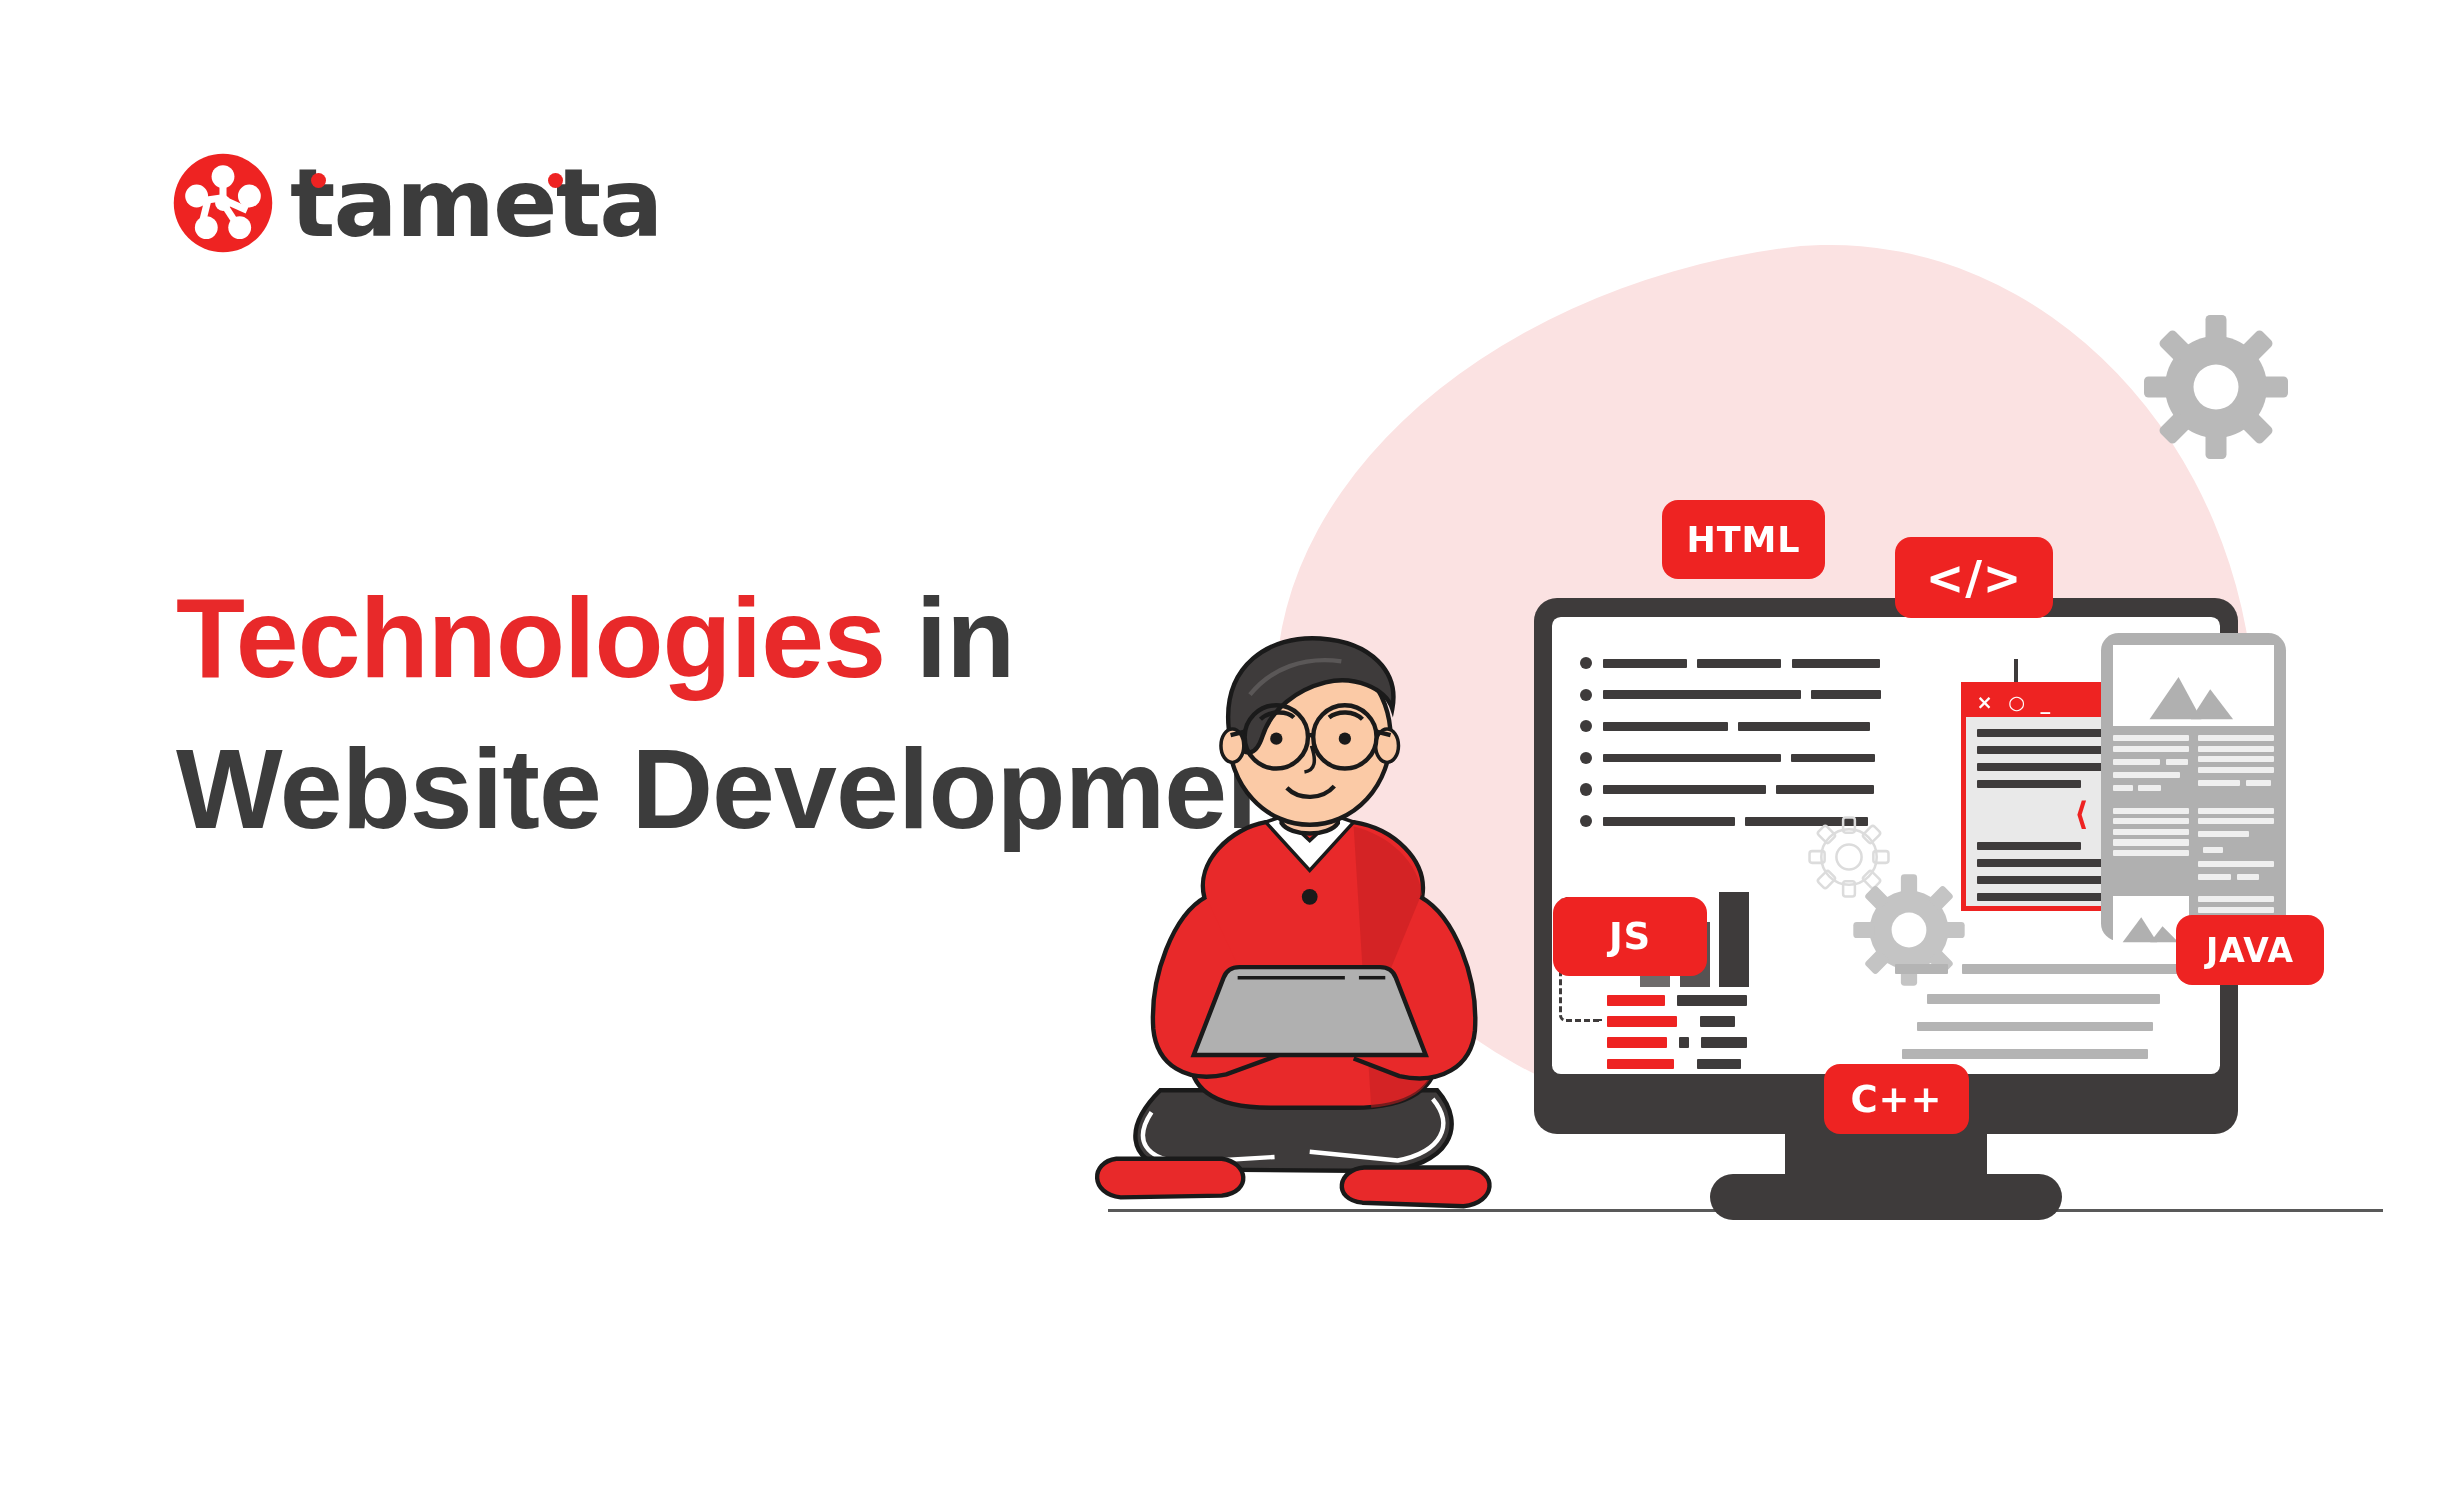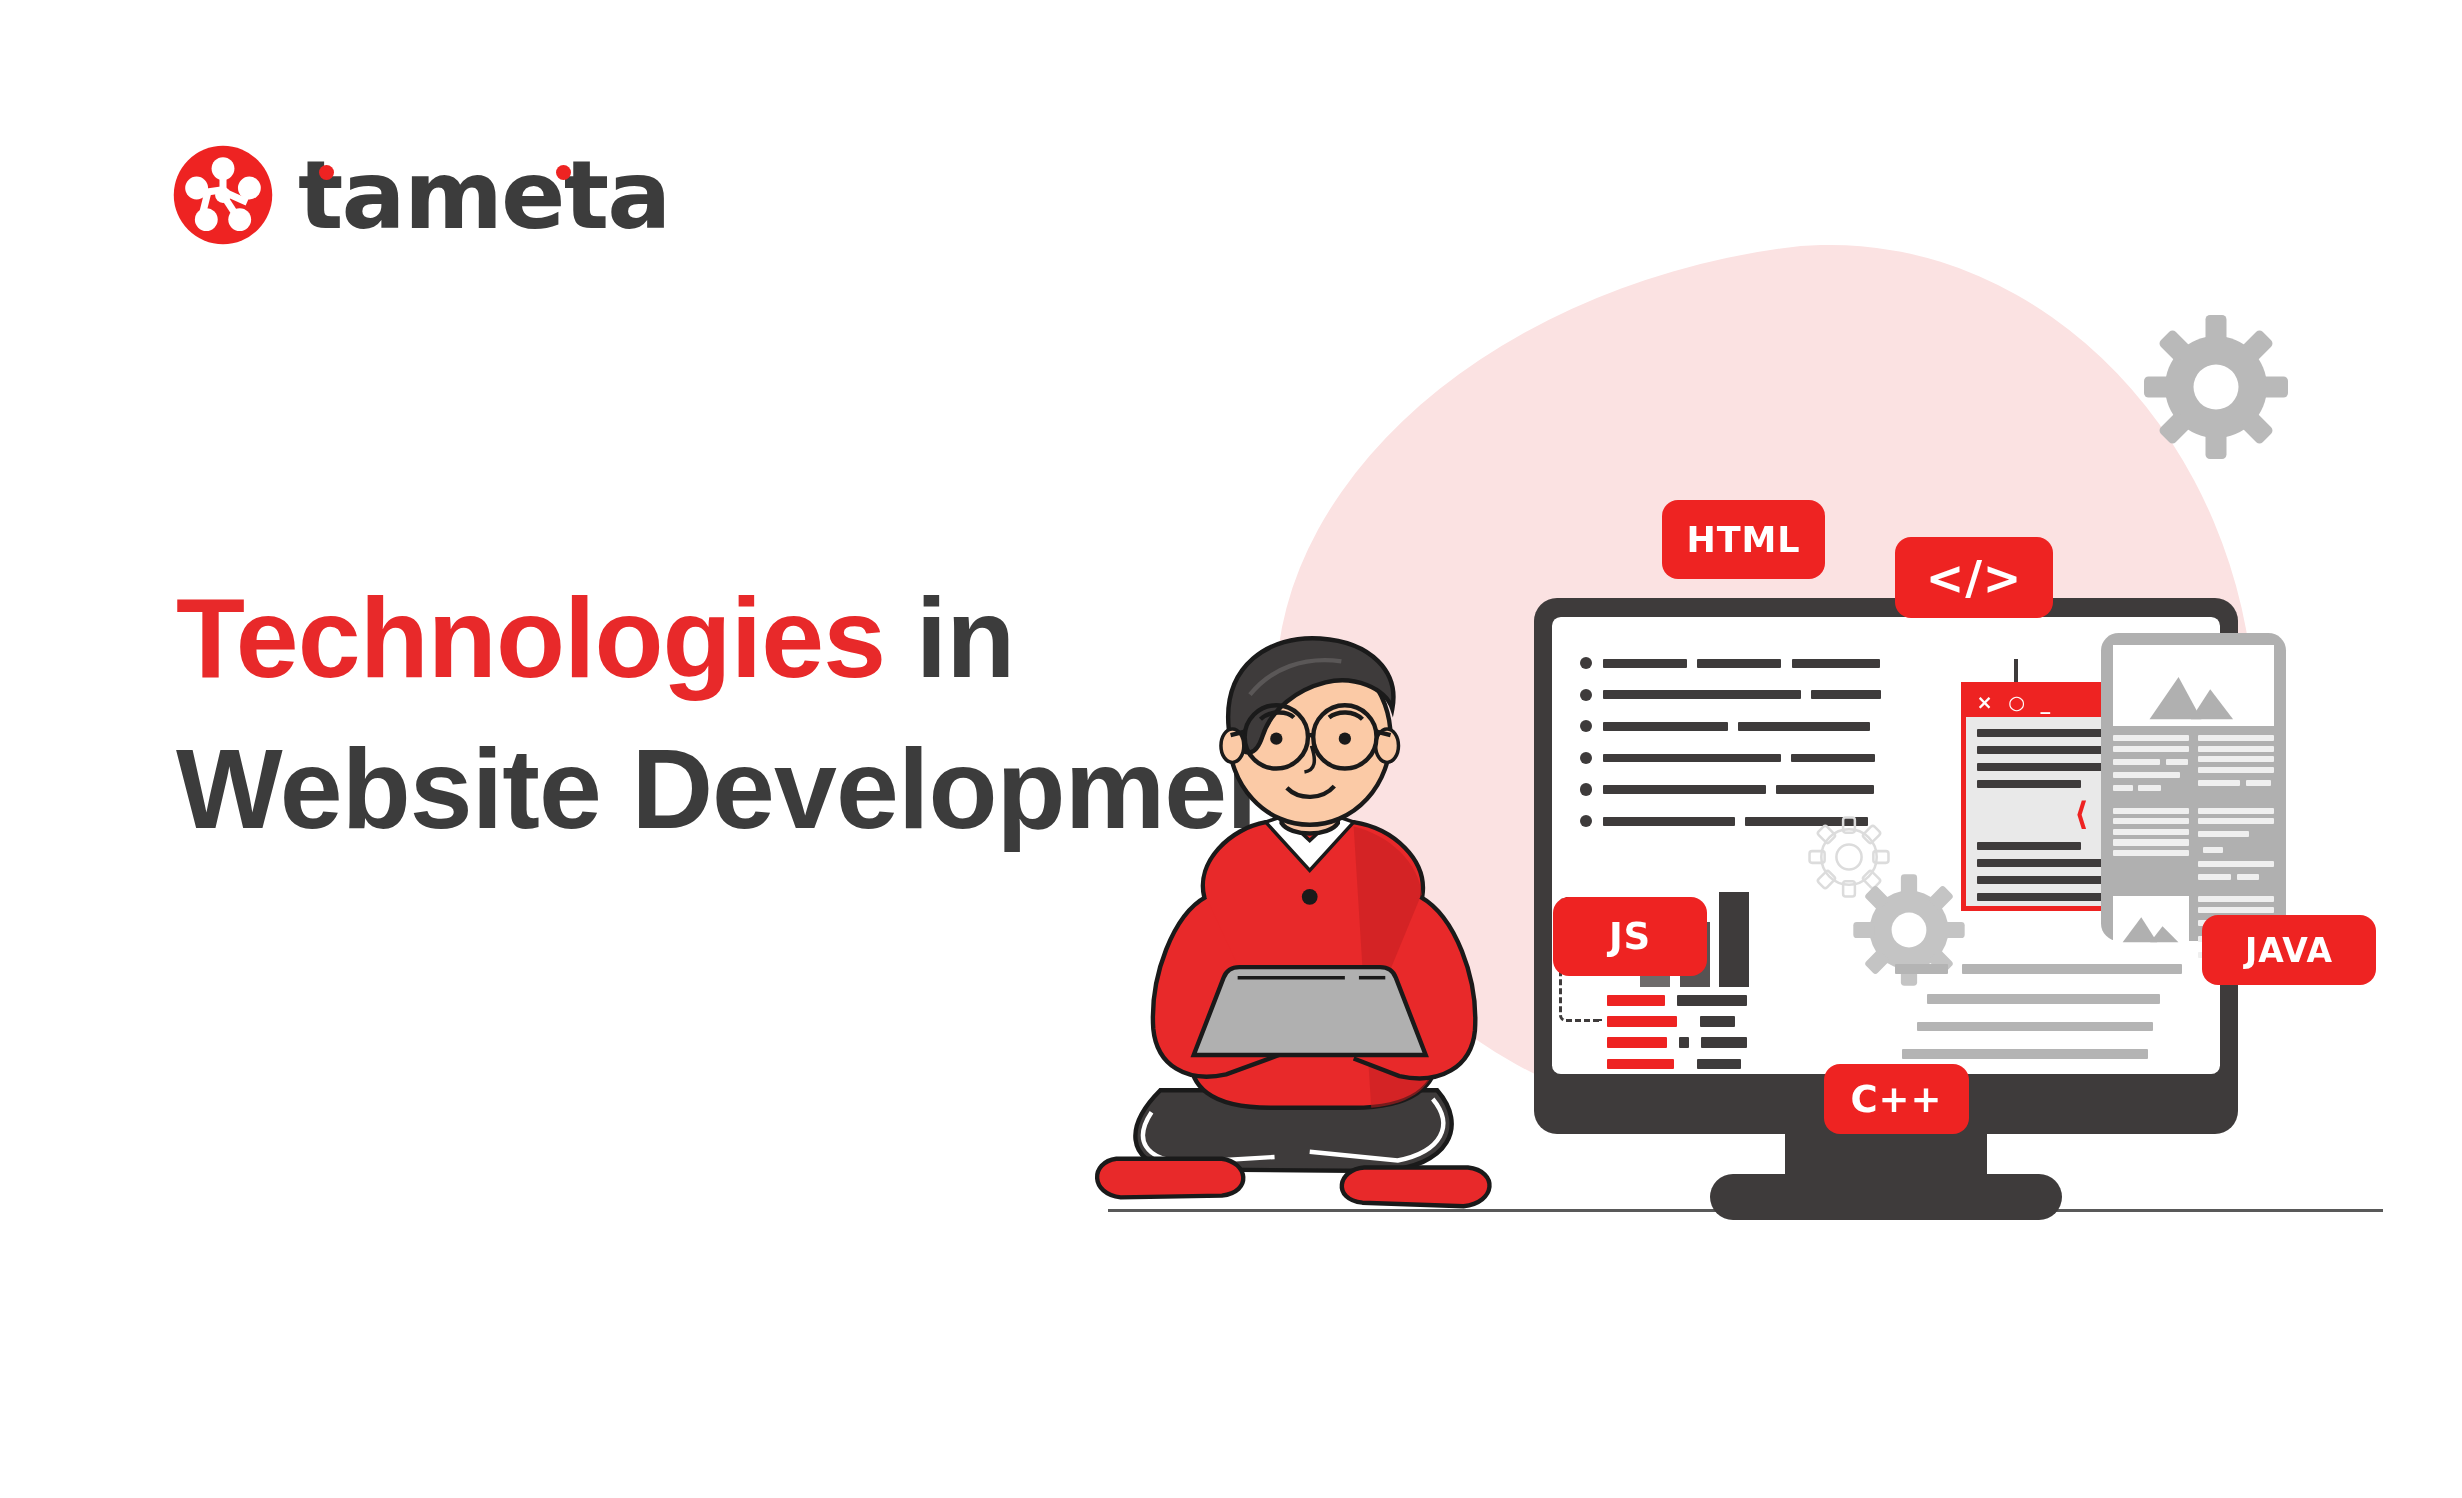--- a/index.html
+++ b/index.html
@@ -3,21 +3,21 @@
 <meta charset="utf-8">
 <style>
   html,body{margin:0;padding:0;background:#fff;}
   body{
     font-family:"Liberation Sans", sans-serif;
     width:2462px;height:1499px;overflow:hidden;position:relative;
   }
   .stage{position:absolute;inset:0;width:2462px;height:1499px;background:#ffffff;}
 
   
-  .logo{position:absolute;left:172px;top:144px;display:flex;align-items:center;gap:24px;}
+  .logo{position:absolute;left:172px;top:152px;display:flex;align-items:center;gap:16px;}
   .logo-mark{width:102px;height:102px;position:relative;}
   .logo-word{font-size:95px;font-weight:700;color:#3c3c3c;letter-spacing:-1.8px;line-height:1;
              font-family:"DejaVu Sans", sans-serif;position:relative;}
 
   
   .headline{position:absolute;left:176px;top:563px;width:1231px;}
   .headline .line{font-size:113px;font-weight:700;line-height:1.34;color:#3c3c3c;
                   font-family:"Liberation Sans", sans-serif;letter-spacing:-0.9px;white-space:nowrap;}
   .hl-red{color:#e8292a;}
 
@@ -85,21 +85,21 @@
   .ph-l{height:6.2px;background:#efefef;margin-bottom:4.4px;border-radius:0.9px;}
   .ph-img2{background:#fff;height:51px;display:flex;align-items:flex-end;justify-content:center;padding-bottom:3.5px;box-sizing:border-box;}
 
   
   .badge{position:absolute;background:#ee2322;color:#fff;border-radius:16px;
          display:flex;align-items:center;justify-content:center;font-weight:700;
          font-family:"DejaVu Sans", sans-serif;letter-spacing:0.9px;}
   .b-html{left:572px;top:280px;width:163px;height:79px;font-size:35px;}
   .b-code{left:805px;top:317px;width:158px;height:81px;font-size:46px;}
   .b-js{left:463px;top:677px;width:154px;height:79px;font-size:37px;}
-  .b-java{left:1086px;top:695px;width:174px;height:70px;font-size:33px;margin-left:26px;}
+  .b-java{left:1086px;top:695px;width:148px;height:70px;font-size:33px;}
   .b-cpp{left:734px;top:844px;width:145px;height:70px;font-size:37px;}
 
   
   .person{position:absolute;left:0px;top:413px;width:457px;height:598px;}
   .person svg{display:block;}
 </style>
 </head>
 <body>
 
 <div class="stage">

